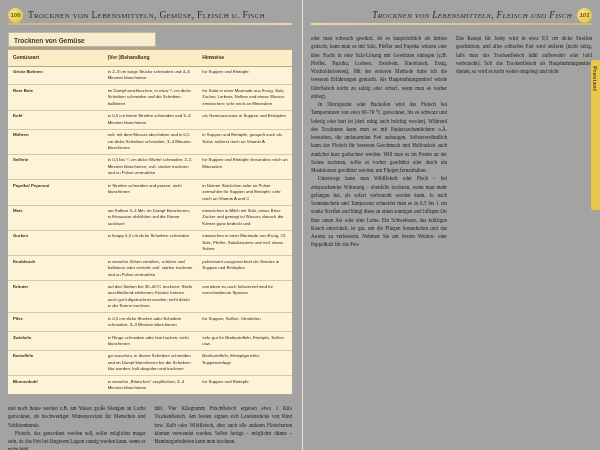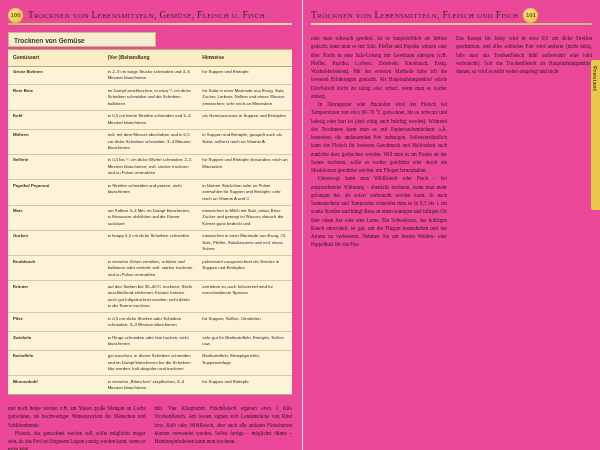--- a/index.html
+++ b/index.html
@@ -3,31 +3,31 @@
 <meta charset="utf-8">
 <style>
   html,body{margin:0;padding:0;}
   body{
     width:600px;height:450px;overflow:hidden;
     background:#fdf9ef;
     font-family:"Liberation Serif", serif;
     color:#2b2118;
   }
   .spread{position:relative;width:600px;height:450px;display:flex;}
-  .page{position:relative;height:450px;box-sizing:border-box;background:#ec4899;}
+  .page{position:relative;height:450px;box-sizing:border-box;background:#a3a3a3;}
   .page.left{width:302px;padding:0 10px 0 8px;}
   .page.right{width:298px;padding:0 8px 0 8px;border-left:1px solid #eee6d6;}
 
   
   .runhead{
     position:relative;height:30px;display:flex;align-items:center;
     gap:5px;
   }
   .runhead.left{justify-content:flex-start;}
-  .runhead.right{justify-content:flex-start;}
+  .runhead.right{justify-content:flex-end;font-style:italic;}
   .folio{
     width:15px;height:15px;border-radius:50%;
     background:radial-gradient(circle at 35% 30%,#f6e08a,#e8c84a 70%,#d9b93a);
     color:#6a5414;font-size:6px;font-weight:bold;
     display:flex;align-items:center;justify-content:center;
     font-family:"Liberation Sans",sans-serif;
     flex:0 0 auto;
   }
   .runtitle{
     font-variant:small-caps;

